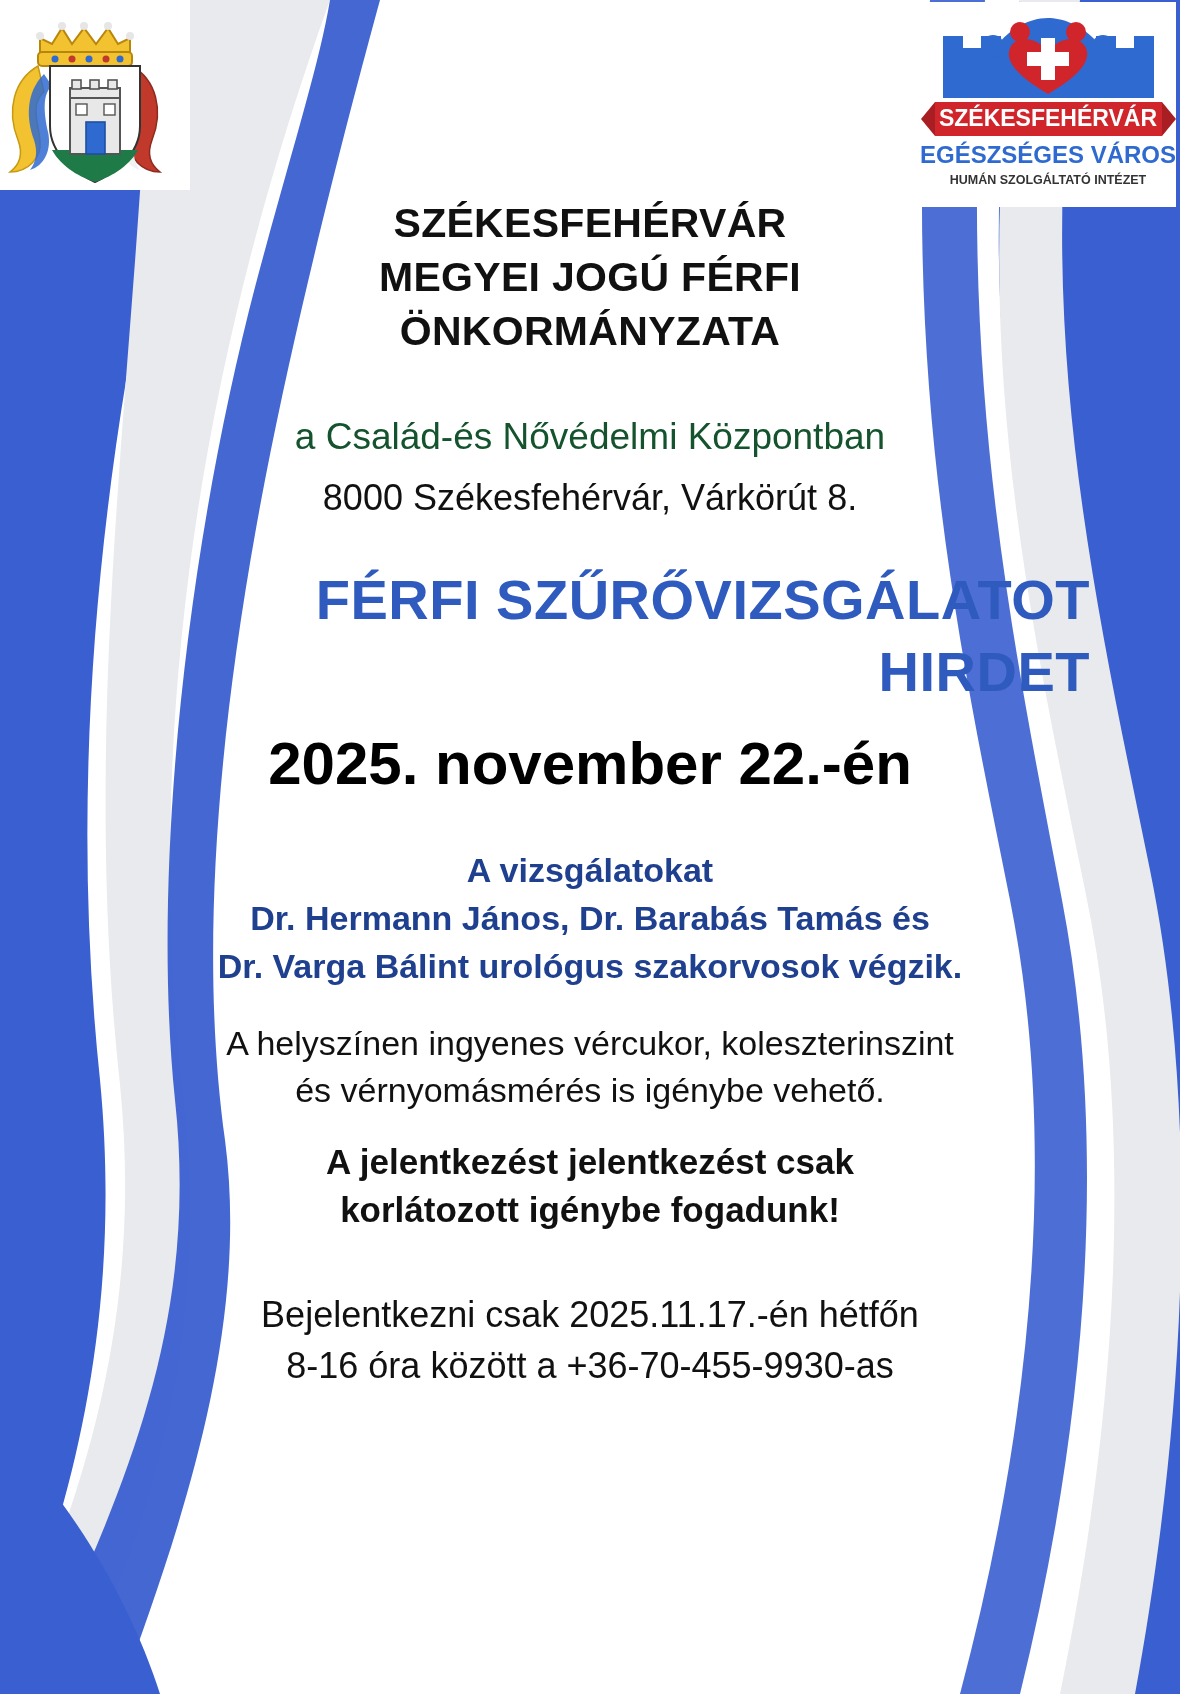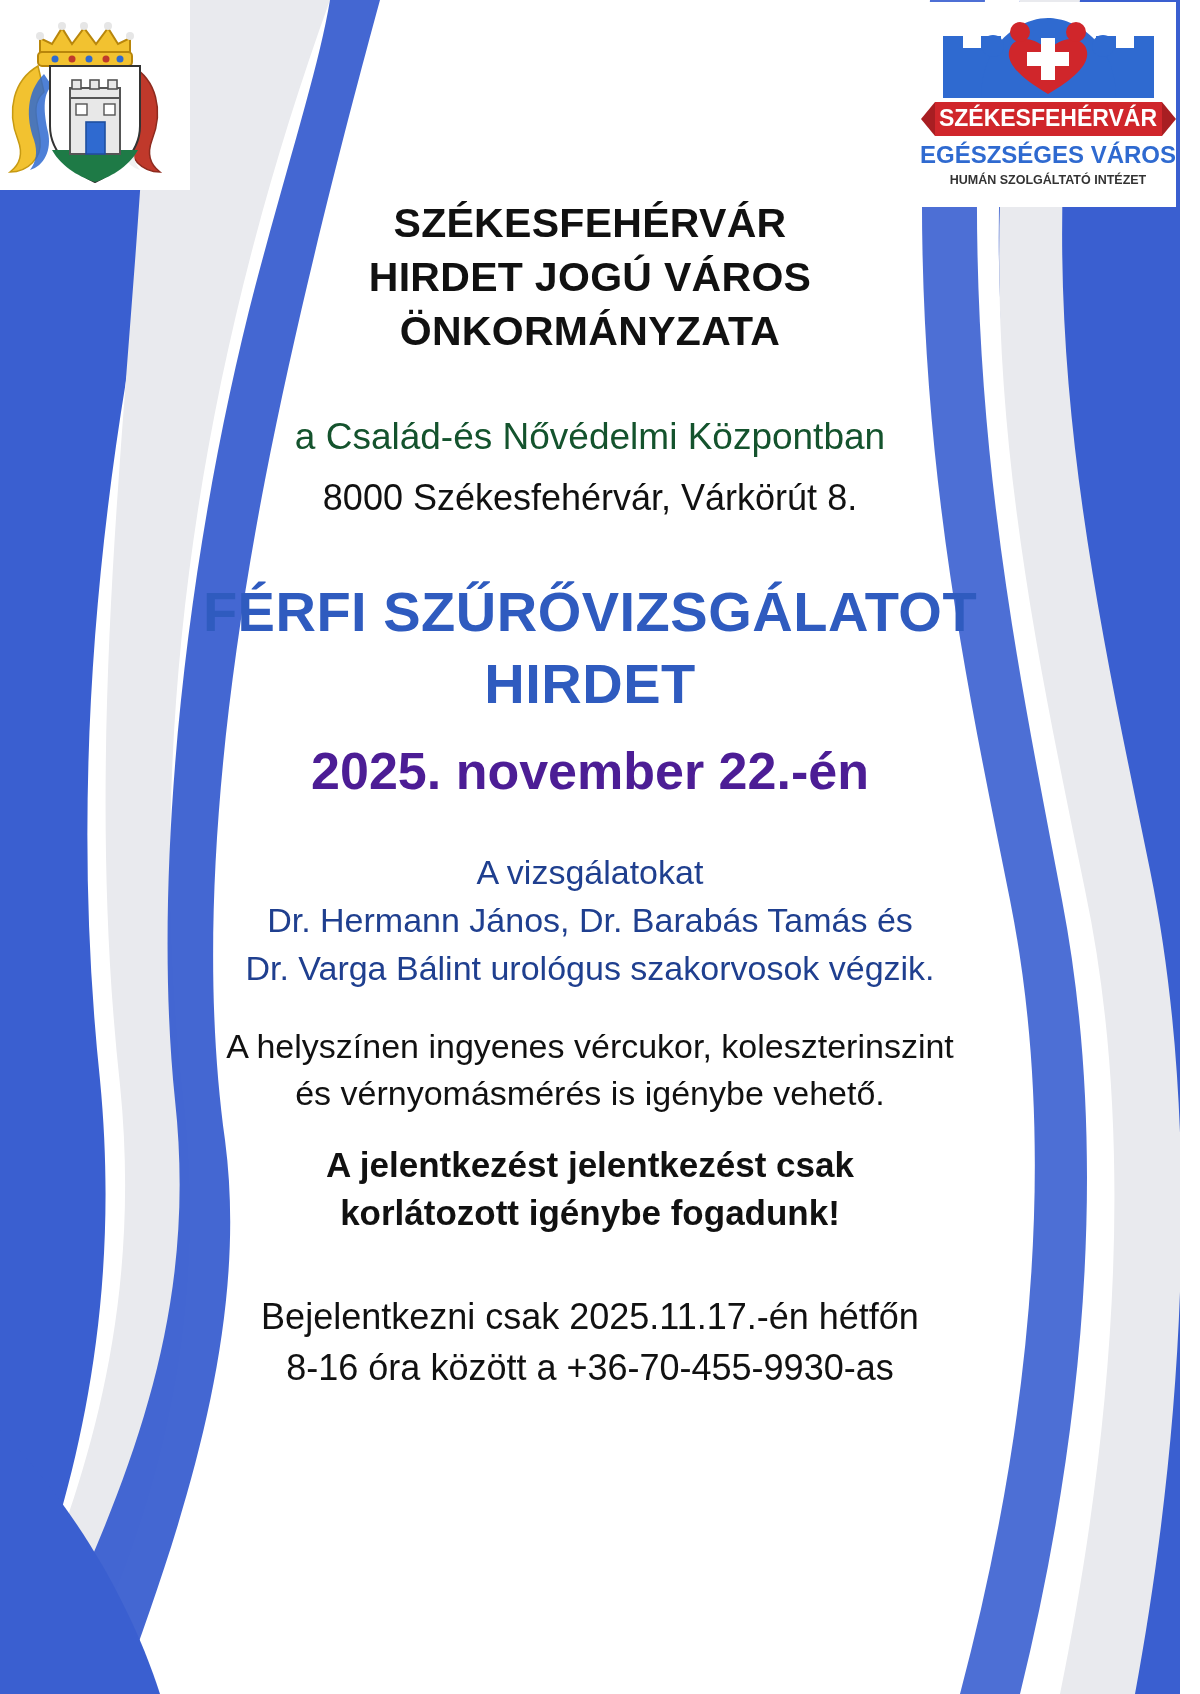--- a/index.html
+++ b/index.html
@@ -80,40 +80,41 @@
 
   .address-line {
     margin-top: 14px;
     font-size: 36px;
     font-weight: normal;
     color: #111111;
     line-height: 1.3;
   }
 
   .headline {
-    margin-top: 54px;
+    margin-top: 42px;
     font-size: 56px;
     font-weight: bold;
     color: #2f5bbf;
     line-height: 1.28;
     letter-spacing: 0.5px;
+    text-align: right;
   }
 
   .date-line {
     margin-top: 20px;
-    font-size: 52px;
-    font-weight: bold;
-    color: #4c1d95;
+    font-size: 60px;
+    font-weight: bold;
+    color: #000000;
     line-height: 1.2;
   }
 
   .doctors {
     margin-top: 46px;
     font-size: 34px;
-    font-weight: normal;
+    font-weight: bold;
     color: #1f3f8f;
     line-height: 1.42;
   }
 
   .onsite {
     margin-top: 30px;
     font-size: 34px;
     font-weight: normal;
     color: #111111;
     line-height: 1.38;
@@ -228,21 +229,21 @@
       <text x="127" y="124" text-anchor="middle" font-family="Liberation Sans, sans-serif" font-size="23" font-weight="bold" fill="#ffffff">SZÉKESFEHÉRVÁR</text>
       <text x="127" y="161" text-anchor="middle" font-family="Liberation Sans, sans-serif" font-size="24" font-weight="bold" fill="#2f6ad0">EGÉSZSÉGES VÁROS</text>
       <text x="127" y="182" text-anchor="middle" font-family="Liberation Sans, sans-serif" font-size="12.5" font-weight="bold" fill="#333333">HUMÁN SZOLGÁLTATÓ INTÉZET</text>
     </svg>
   </div>
 
   <div class="content">
 
     <div class="org-title">
       <span class="line">SZÉKESFEHÉRVÁR</span>
-      <span class="line">HIRDET JOGÚ VÁROS</span>
+      <span class="line">MEGYEI JOGÚ FÉRFI</span>
       <span class="line">ÖNKORMÁNYZATA</span>
     </div>
 
     <div class="place-line">a Család-és Nővédelmi Központban</div>
     <div class="address-line">8000 Székesfehérvár, Várkörút 8.</div>
 
     <div class="headline">
       <span class="line">FÉRFI SZŰRŐVIZSGÁLATOT</span>
       <span class="line">HIRDET</span>
     </div>

